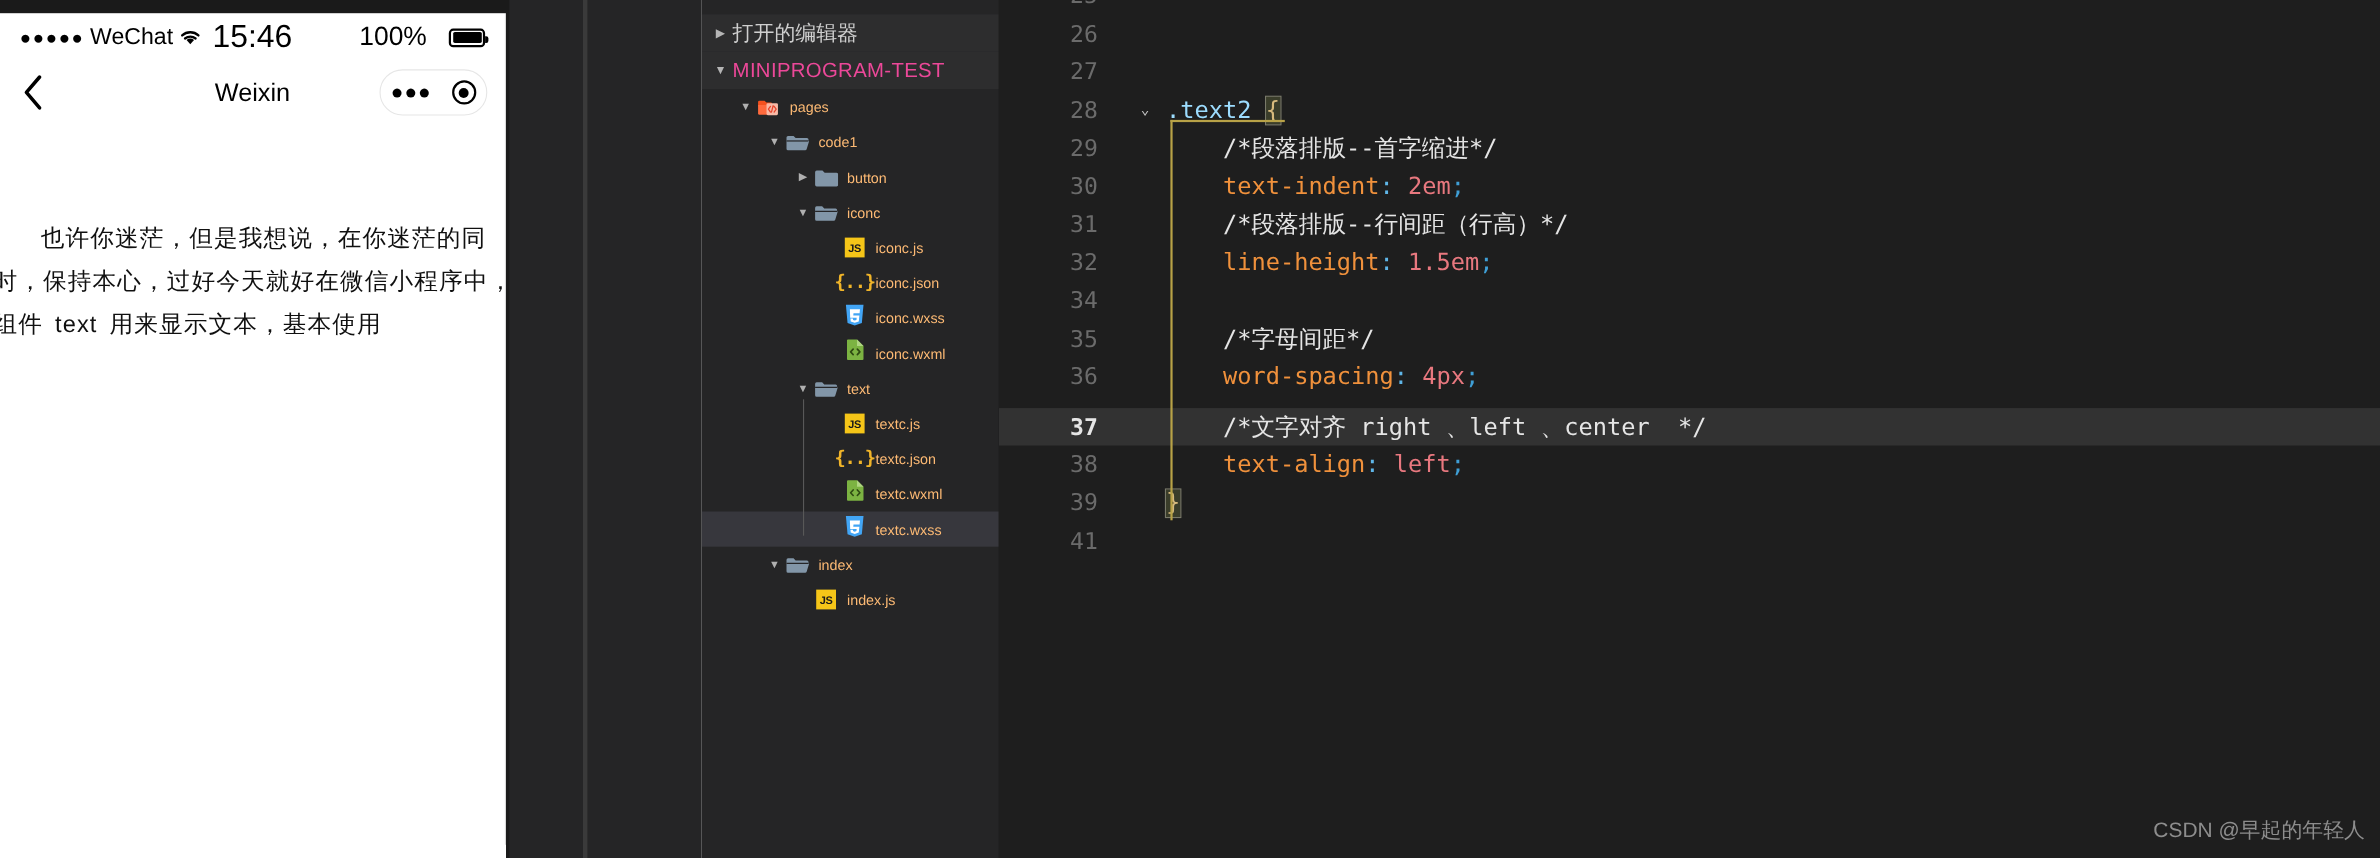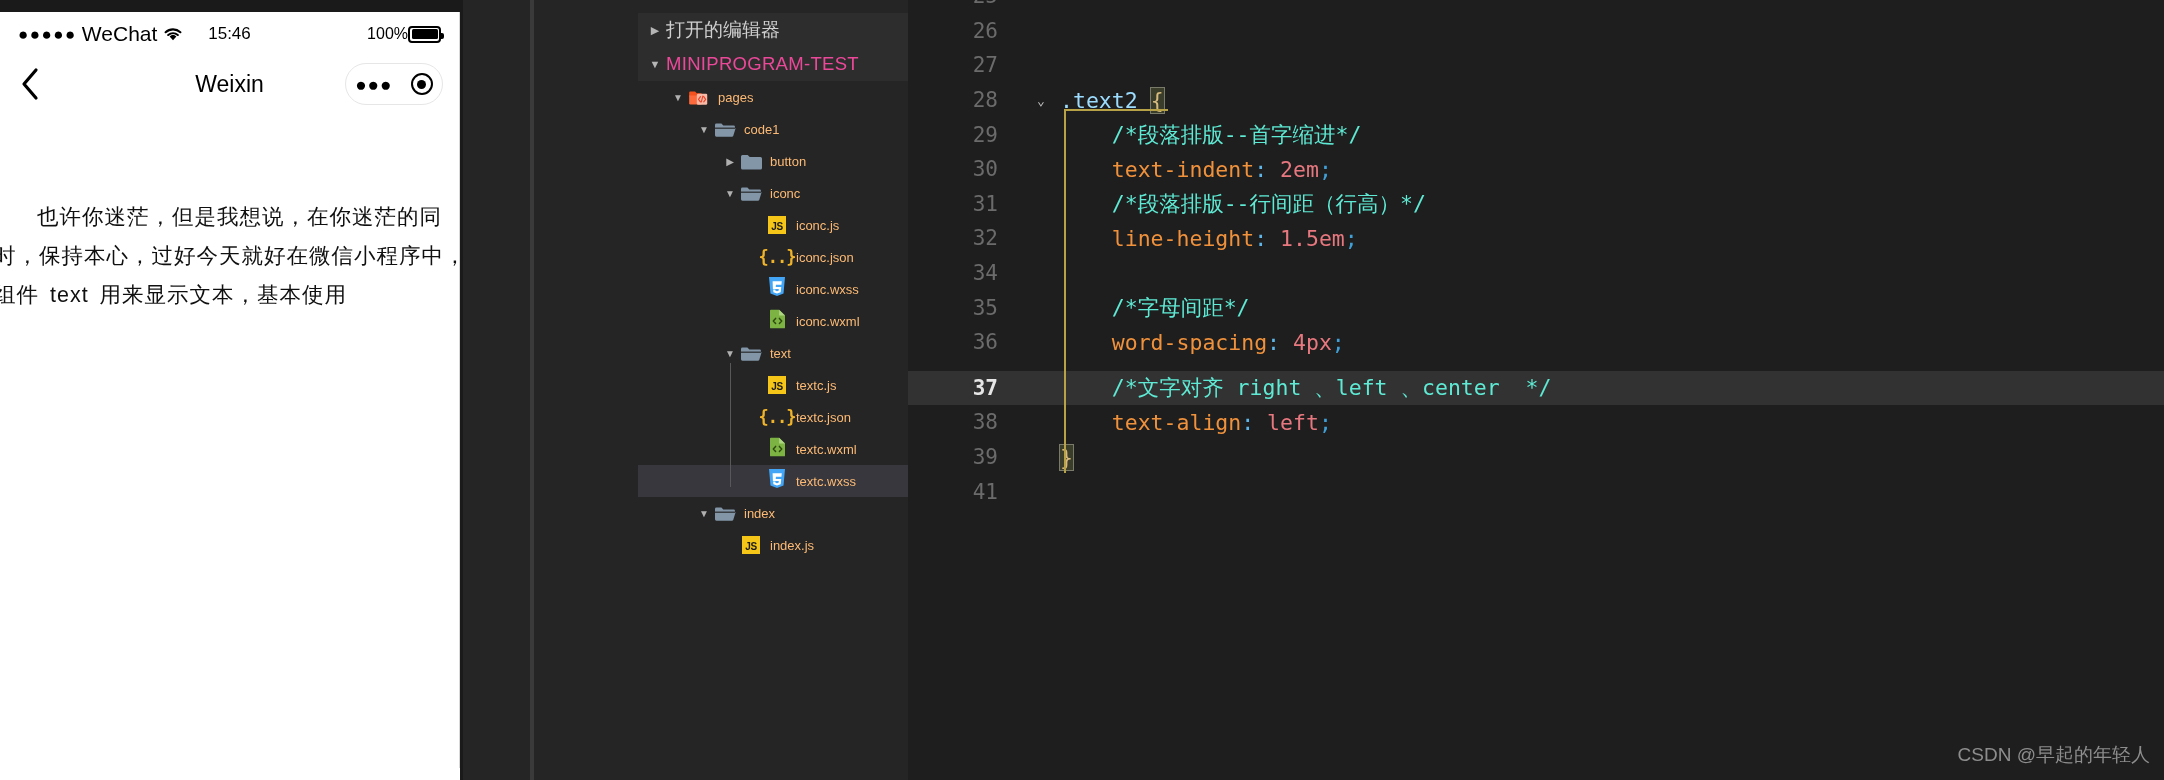--- a/index.html
+++ b/index.html
@@ -44,25 +44,25 @@
     padding: 0 18px; font-size: 21px; color: #000;
     position: relative;
   }
   .status-left { display: flex; align-items: center; gap: 5px; }
   .dots { letter-spacing: 1.5px; font-size: 17px; line-height: 1; }
   .carrier { font-size: 21px; font-weight: 400; }
   .wifi-icon { display:inline-block; width: 20px; height: 16px; position: relative; margin-left:1px;}
   .wifi-icon svg { display:block; }
   .status-time {
     position: absolute; left: 0; right: 0; text-align: center;
-    font-size: 17px; font-weight: 400; pointer-events:none;
+    font-size: 29px; font-weight: 400; pointer-events:none;
   }
   .status-right {
-    margin-left: auto; display: flex; align-items: center; gap: 0;
-    font-size: 16px;
+    margin-left: auto; display: flex; align-items: center; gap: 20px;
+    font-size: 24px;
   }
   .battery {
     width: 33px; height: 17px; border: 2px solid #000; border-radius: 4px;
     position: relative; display: inline-block;
   }
   .battery::after {
     content:''; position:absolute; right:-5px; top:5px;
     width:3px; height:6px; background:#000; border-radius:0 2px 2px 0;
   }
   .battery-fill { position:absolute; left:1.5px; top:1.5px; bottom:1.5px; width: 26px; background:#000; border-radius:1.5px;}
@@ -183,21 +183,21 @@
     color:#c5c5c5; font-size:13px;
   }
   .code-text {
     font-size: 21.5px; white-space: pre; letter-spacing: 0px;
     font-family:"DejaVu Sans Mono","Liberation Mono",monospace;
     padding-left: 4px;
   }
   .tok-sel { color:#9cdcfe; }
   .tok-punc { color:#d4d4d4; }
   .tok-brace-hl { color:#d7ba7d; background:#3a3d2a; outline:1px solid #7a7a6a; }
-  .tok-comment { color:#5eead4; }
+  .tok-comment { color:#e5e5e5; }
   .tok-prop2 { color:#f0913c; }
   .tok-colon { color:#5fb6e8; }
   .tok-val { color:#e8787f; }
   .tok-semi { color:#3f9fd6; }
   .bracket-guide {
     position:absolute; left: 156px; width: 2px; background:#b8a247;
   }
   .bracket-guide-h {
     position:absolute; left: 156px; height: 2px; background:#b8a247;
   }

